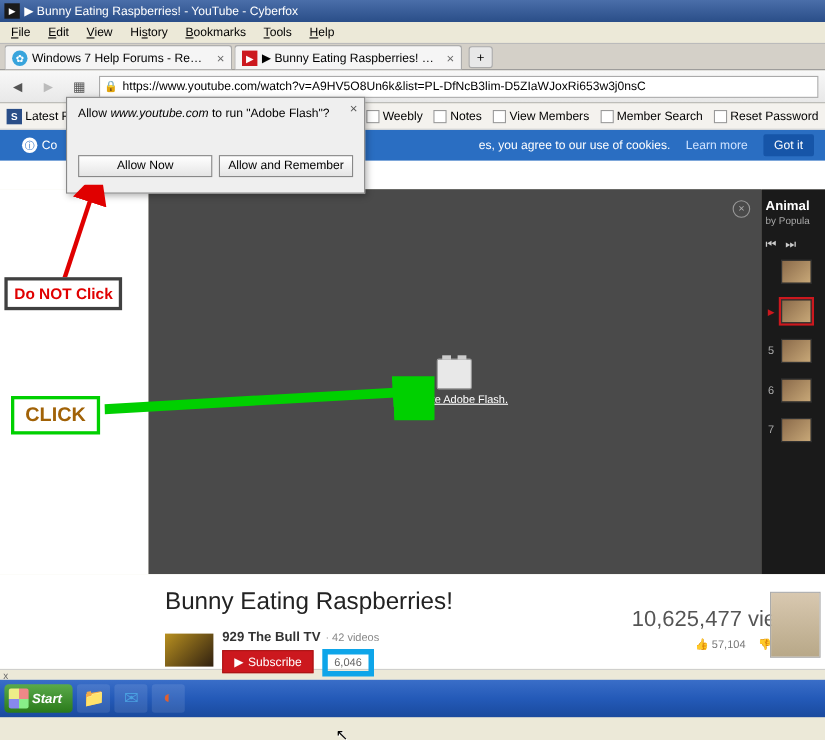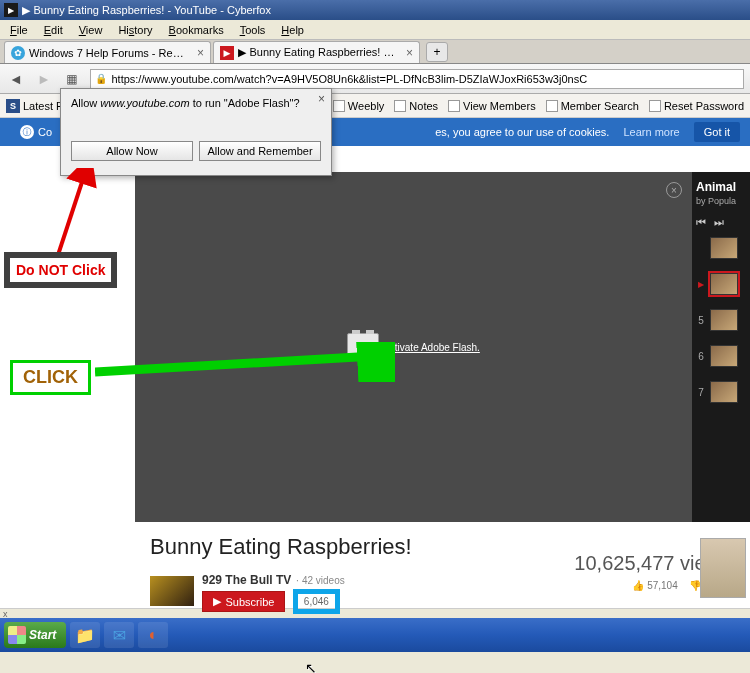--- a/index.html
+++ b/index.html
@@ -41,21 +41,21 @@
 .yt-logo-row { position: absolute; bottom: 0; left: 20px; right: 0; height: 30px; display: flex; align-items: center; }
 .yt-logo { font-size: 20px; font-weight: bold; color: #222; letter-spacing: -1px; }
 .yt-search { flex: 1; margin: 0 10px 0 40px; height: 24px; border: 1px solid #ccc; background: white; }
 .yt-search-btn { width: 30px; height: 24px; border: 1px solid #ccc; background: #f8f8f8; display: flex; align-items: center; justify-content: center; font-size: 13px; }
 
 
 .video-area { display: flex; height: 350px; }
 .video-left { width: 135px; background: white; position: relative; }
 .video-player { flex: 1; background: #4a4a4a; position: relative; display: flex; align-items: center; justify-content: center; flex-direction: column; }
 .player-close { position: absolute; top: 10px; right: 10px; width: 16px; height: 16px; border: 1px solid #999; border-radius: 50%; color: #aaa; display: flex; align-items: center; justify-content: center; font-size: 10px; }
-.flash-block { display: flex; flex-direction: row; align-items: center; gap: 4px; }
+.flash-block { display: flex; flex-direction: column; align-items: center; gap: 4px; }
 .flash-icon { width: 32px; height: 28px; background: #e8e8e8; border: 1px solid #999; border-radius: 2px; position: relative; }
 .flash-icon::before { content: ''; position: absolute; top: -4px; left: 4px; width: 8px; height: 4px; background: #ccc; }
 .flash-icon::after { content: ''; position: absolute; top: -4px; right: 4px; width: 8px; height: 4px; background: #ccc; }
 .flash-text { font-size: 10px; color: white; text-decoration: underline; }
 
 
 .video-right { width: 58px; background: #1a1a1a; color: white; font-size: 10px; padding: 8px 4px; }
 .vr-title { font-size: 12px; font-weight: bold; }
 .vr-sub { font-size: 9px; color: #aaa; margin-top: 2px; }
 .vr-controls { margin-top: 10px; display: flex; gap: 8px; color: #ccc; font-size: 11px; }
@@ -71,21 +71,21 @@
 .channel-row { display: flex; align-items: center; margin-top: 10px; gap: 8px; }
 .ch-thumb { width: 44px; height: 30px; background: linear-gradient(135deg,#b89020,#302010); }
 .ch-name { font-size: 12px; font-weight: bold; color: #333; }
 .ch-vids { font-size: 10px; color: #888; }
 .sub-btn { background: #cc181e; color: white; font-size: 11px; padding: 3px 10px; border: 1px solid #aa1515; display: inline-flex; align-items: center; gap: 4px; margin-top: 3px; }
 .sub-count { font-size: 10px; color: #666; border: 5px solid #0ea5e9; padding: 2px 6px; margin-left: 3px; }
 .views { position: absolute; right: 20px; top: 30px; font-size: 20px; color: #555; }
 .likes { position: absolute; right: 20px; top: 58px; font-size: 10px; color: #777; display: flex; gap: 12px; }
 
 
-.ann-red-box { position: absolute; top: 252px; left: 4px; border: 6px solid #404040; background: white; padding: 4px 6px; font-size: 14px; font-weight: bold; color: #e00000; }
+.ann-red-box { position: absolute; top: 252px; left: 4px; border: 3px solid #404040; background: white; padding: 4px 6px; font-size: 14px; font-weight: bold; color: #e00000; }
 .ann-green-box { position: absolute; top: 360px; left: 10px; border: 3px solid #00d000; background: white; padding: 4px 10px; font-size: 18px; font-weight: bold; color: #a16207; }
 .red-arrow { position: absolute; top: 168px; left: 42px; pointer-events: none; }
 .green-arrow { position: absolute; top: 342px; left: 95px; pointer-events: none; }
 
 
 .flash-popup { position: absolute; top: 88px; left: 60px; width: 272px; background: #efefef; border: 1px solid #888; box-shadow: 2px 2px 6px rgba(0,0,0,0.3); font-size: 11px; padding: 8px 10px 14px 10px; }
 .flash-popup .close-x { position: absolute; top: 3px; right: 6px; font-size: 12px; color: #555; }
 .fp-text { margin-bottom: 2px; }
 .fp-learn { color: #1155cc; }
 .fp-btns { display: flex; gap: 6px; margin-top: 32px; }

